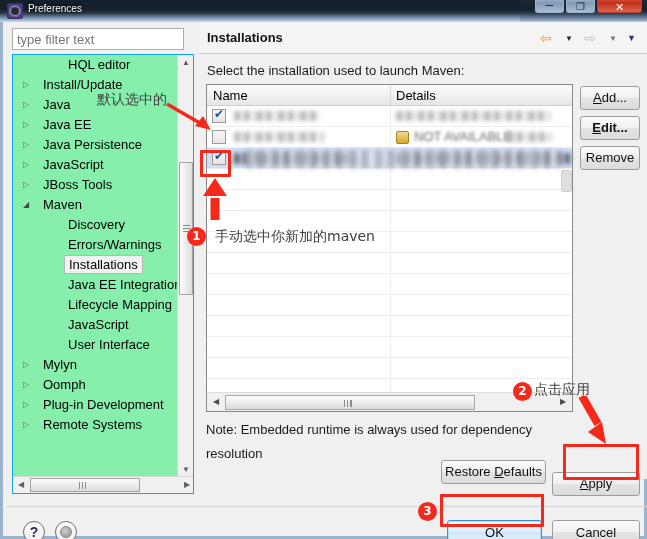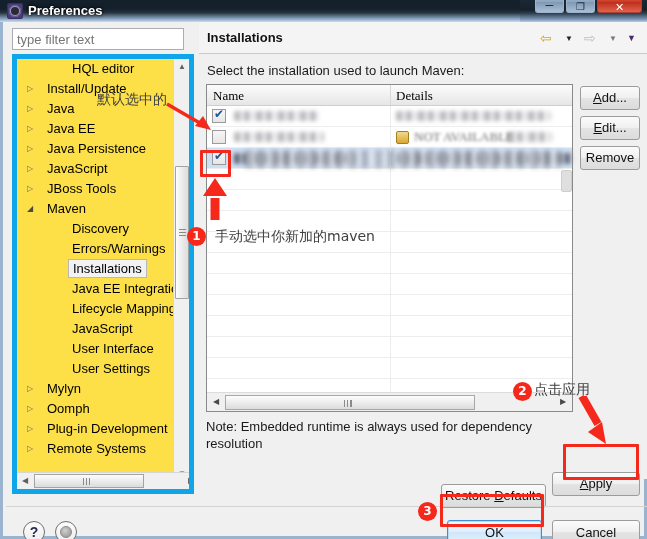--- a/index.html
+++ b/index.html
@@ -34,21 +34,21 @@
     border-radius: 3px;
     background: radial-gradient(circle at 50% 50%, #dcdcdc 0 26%, #6b5b9a 27% 55%, #4b3f77 56% 100%);
     box-shadow: 0 0 0 1px #3a3060 inset;
   }
   #app-icon:after{
     content:""; position:absolute; left:4px; top:4px; width:8px;height:8px;
     border-radius:50%; background:#2a2a33; box-shadow:0 0 0 1px #9a93c4;
   }
   #win-title {
     position: absolute; left: 28px; top: 3px;
-    font-size: 13px; color: #ffffff; font-weight: 700;
+    font-size: 10px; color: #ffffff; font-weight: 400;
     text-shadow: 0 0 4px rgba(0,0,0,.9), 0 0 2px rgba(0,0,0,.9);
     white-space: nowrap;
   }
   .win-btn {
     position: absolute; top: -7px; height: 20px; width: 29px;
     border: 1px solid #9db3cb; border-top: none;
     border-radius: 0 0 3px 3px;
     background: linear-gradient(to bottom,#9fb6cd 0%, #8fa7c0 45%, #7d96b2 46%, #a9bfd6 100%);
   }
   .win-btn .glyph {
@@ -76,21 +76,21 @@
 
   
   #filter-input {
     position: absolute; left: 9px; top: 6px; width: 172px; height: 22px;
     border: 1px solid #abadb3; background: #fff;
     font-family: "Liberation Sans", sans-serif; font-size: 13px;
     color: #767676; padding: 0 4px; outline: none;
   }
   #tree-panel {
     position: absolute; left: 9px; top: 32px; width: 182px; height: 440px;
-    background: #fde047; border: 5px solid #0ea5e9;
+    background: #86efac; border: 1px solid #0ea5e9;
     overflow: hidden;
   }
   #tree-list {
     position: absolute; left: 0; top: 0; width: 166px; height: 423px;
     overflow: hidden;
   }
   .tree-item {
     position: relative; height: 20px; line-height: 20px;
     font-size: 13px; white-space: nowrap; padding-left: 8px;
   }
@@ -170,21 +170,21 @@
   #nav-fwd-dd { left: 410px; font-size: 8px; color: #777; top: 12px; }
   #nav-menu-dd { left: 428px; font-size: 9px; color: #4a2a6a; top: 11px; }
 
   #instr-label {
     position: absolute; left: 8px; top: 41px; font-size: 13px; color: #1a1a1a;
   }
 
   
   #table-box {
     position: absolute; left: 7px; top: 62px; width: 367px; height: 328px;
-    background: #fff; border: 1px solid #898989; font-family: Liberation Serif, serif;
+    background: #fff; border: 1px solid #898989;
   }
   #table-head {
     position: absolute; left: 0; top: 0; width: 365px; height: 21px;
     background: linear-gradient(to bottom,#fbfbfb,#f1f1f1 50%,#e6e6e6);
     border-bottom: 1px solid #cfcfcf;
   }
   #th-name { position: absolute; left: 6px; top: 3px; font-size: 13px; }
   #th-details { position: absolute; left: 189px; top: 3px; font-size: 13px; }
   #th-div { position: absolute; left: 183px; top: 0; width: 1px; height: 20px; background: #d8d8d8; }
   #table-grid { position: absolute; left: 0; top: 21px; width: 365px; height: 285px; }
@@ -258,37 +258,37 @@
   }
 
   
   .sidebtn {
     position: absolute; left: 381px; width: 60px; height: 24px;
     background: linear-gradient(to bottom,#fbfbfb,#f0f0f0 48%,#e4e4e4 50%,#dcdcdc);
     border: 1px solid #9c9c9c; border-radius: 3px;
     font-size: 13px; text-align: center; line-height: 22px; color: #111;
   }
   #btn-add { top: 64px; }
-  #btn-edit { top: 94px; }
+  #btn-edit { top: 94px; font-weight: bold; }
   #btn-remove { top: 124px; }
   .u { text-decoration: underline; }
 
   #note-text {
     position: absolute; left: 7px; top: 396px; width: 360px;
-    font-size: 13px; line-height: 17px; color: #1a1a1a;
+    font-size: 13px; line-height: 24px; color: #1a1a1a;
   }
 
   
   .btm-btn {
     position: absolute; height: 24px;
     background: linear-gradient(to bottom,#fbfbfb,#f0f0f0 48%,#e4e4e4 50%,#dcdcdc);
     border: 1px solid #9c9c9c; border-radius: 3px;
     font-size: 13px; text-align: center; line-height: 22px; color: #111;
   }
-  #btn-restore { left: 438px; top: 462px; width: 105px; }
+  #btn-restore { left: 438px; top: 438px; width: 105px; }
   #btn-apply { left: 549px; top: 450px; width: 88px; }
 
   #sep-line {
     position: absolute; left: 3px; top: 484px; width: 641px; height: 1px; background: #d4d4d4;
   }
   #help-icon, #res-icon {
     position: absolute; top: 499px; width: 22px; height: 22px; border-radius: 50%;
     border: 1px solid #6f6f6f;
     background: linear-gradient(to bottom,#fdfdfd,#ededed);
   }
@@ -377,21 +377,20 @@
           <div class="tree-item lvl0"><span class="arrow">▷</span><span class="lbl">JavaScript</span></div>
           <div class="tree-item lvl0"><span class="arrow">▷</span><span class="lbl">JBoss Tools</span></div>
           <div class="tree-item lvl0"><span class="arrow open">◢</span><span class="lbl">Maven</span></div>
           <div class="tree-item lvl1"><span class="lbl">Discovery</span></div>
           <div class="tree-item lvl1"><span class="lbl">Errors/Warnings</span></div>
           <div class="tree-item lvl1 sel"><span class="lbl">Installations</span></div>
           <div class="tree-item lvl1"><span class="lbl">Java EE Integration</span></div>
           <div class="tree-item lvl1"><span class="lbl">Lifecycle Mapping</span></div>
           <div class="tree-item lvl1"><span class="lbl">JavaScript</span></div>
           <div class="tree-item lvl1"><span class="lbl">User Interface</span></div>
-          <div class="tree-item lvl1"><span class="lbl">User Settings</span></div>
           <div class="tree-item lvl0"><span class="arrow">▷</span><span class="lbl">Mylyn</span></div>
           <div class="tree-item lvl0"><span class="arrow">▷</span><span class="lbl">Oomph</span></div>
           <div class="tree-item lvl0"><span class="arrow">▷</span><span class="lbl">Plug-in Development</span></div>
           <div class="tree-item lvl0"><span class="arrow">▷</span><span class="lbl">Remote Systems</span></div>
         </div>
 
       <div id="tree-vscroll">
         <div class="sb-arrow sb-up">▲</div>
         <div id="tree-vthumb">
           <div class="grip"></div>

